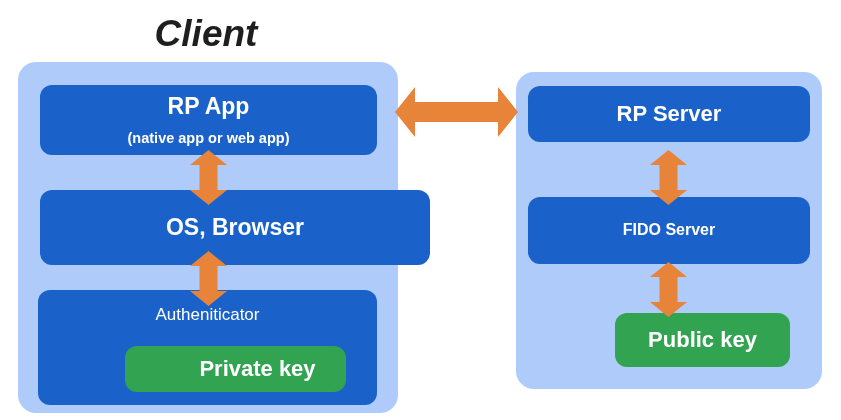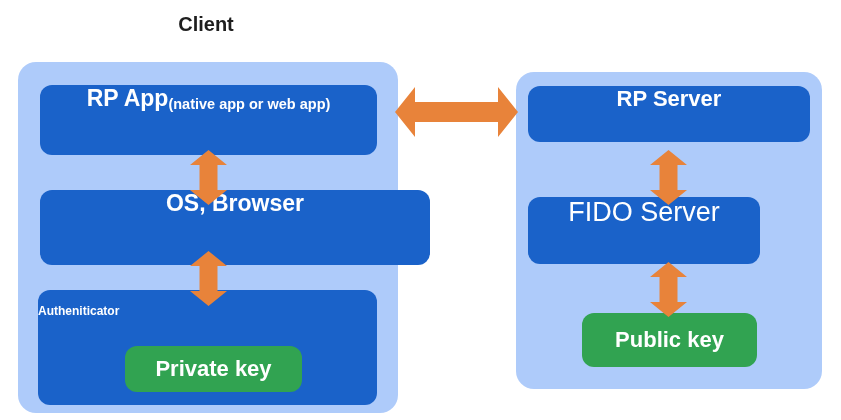--- a/index.html
+++ b/index.html
@@ -8,69 +8,72 @@
     width: 841px;
     height: 420px;
     background: #ffffff;
     font-family: "Liberation Sans", sans-serif;
     overflow: hidden;
   }
   .group-title {
     position: absolute;
     top: 13px;
     transform: translateX(-50%);
-    font-size: 20px;
+    font-size: 37px;
     font-weight: 700;
     color: var(--title-text, #1e1e1e);
     white-space: nowrap;
+    font-style: italic;
   }
   .client-title { left: 206px; }
   .server-title { left: 670px; }
 
   .region {
     position: absolute;
     background: var(--container-blue, #AECBFA);
     border-radius: 18px;
   }
   .client-region { left: 18px; top: 62px; width: 380px; height: 351px; }
   .server-region { left: 516px; top: 72px; width: 306px; height: 317px; }
 
   .node {
     position: absolute;
     background: var(--box-blue, #1A62C9);
     border-radius: 12px;
     color: var(--box-text, #ffffff);
     display: flex;
+    flex-direction: column;
+    align-items: center;
     justify-content: center;
     text-align: center;
     line-height: 1.15;
   }
   .rp-app       { left: 40px;  top: 85px;  width: 337px; height: 70px; }
   .os-browser   { left: 40px;  top: 190px; width: 390px; height: 75px; font-size: 23px; font-weight: 700; }
   .authenticator{ left: 38px;  top: 290px; width: 339px; height: 115px; justify-content: flex-start; padding-top: 15px; box-sizing: border-box; }
   .rp-server    { left: 528px; top: 86px;  width: 282px; height: 56px; font-size: 22px; font-weight: 700; }
-  .fido-server  { left: 528px; top: 197px; width: 232px; height: 67px; font-size: 27px; font-weight: 400; }
+  .fido-server  { left: 528px; top: 197px; width: 282px; height: 67px; font-size: 16px; font-weight: 700; }
 
   .node-label-main { font-size: 23px; font-weight: 700; }
   .node-sublabel   { font-size: 14.5px; font-weight: 700; margin-top: 11px; }
-  .auth-label      { font-size: 12px; font-weight: 700; }
+  .auth-label      { font-size: 17px; font-weight: 400; }
 
   .key {
     position: absolute;
     background: var(--key-green, #31A351);
     border-radius: 12px;
     color: var(--box-text, #ffffff);
     display: flex;
     align-items: center;
     justify-content: center;
     font-weight: 700;
     font-size: 22px;
   }
-  .private-key { left: 125px; top: 346px; width: 177px; height: 46px; }
-  .public-key  { left: 582px; top: 313px; width: 175px; height: 54px; }
+  .private-key { left: 125px; top: 346px; width: 177px; height: 46px; padding-left: 44px; }
+  .public-key  { left: 615px; top: 313px; width: 175px; height: 54px; }
 
   .arrow { position: absolute; color: var(--arrow-orange, #E8833A); }
   .arrow svg { display: block; }
   .arrow-h  { left: 395px; top: 87px; }
   .arrow-c1 { left: 190px; top: 150px; }
   .arrow-c2 { left: 190px; top: 251px; }
   .arrow-s1 { left: 650px; top: 150px; }
   .arrow-s2 { left: 650px; top: 262px; }
 </style>
 </head>

